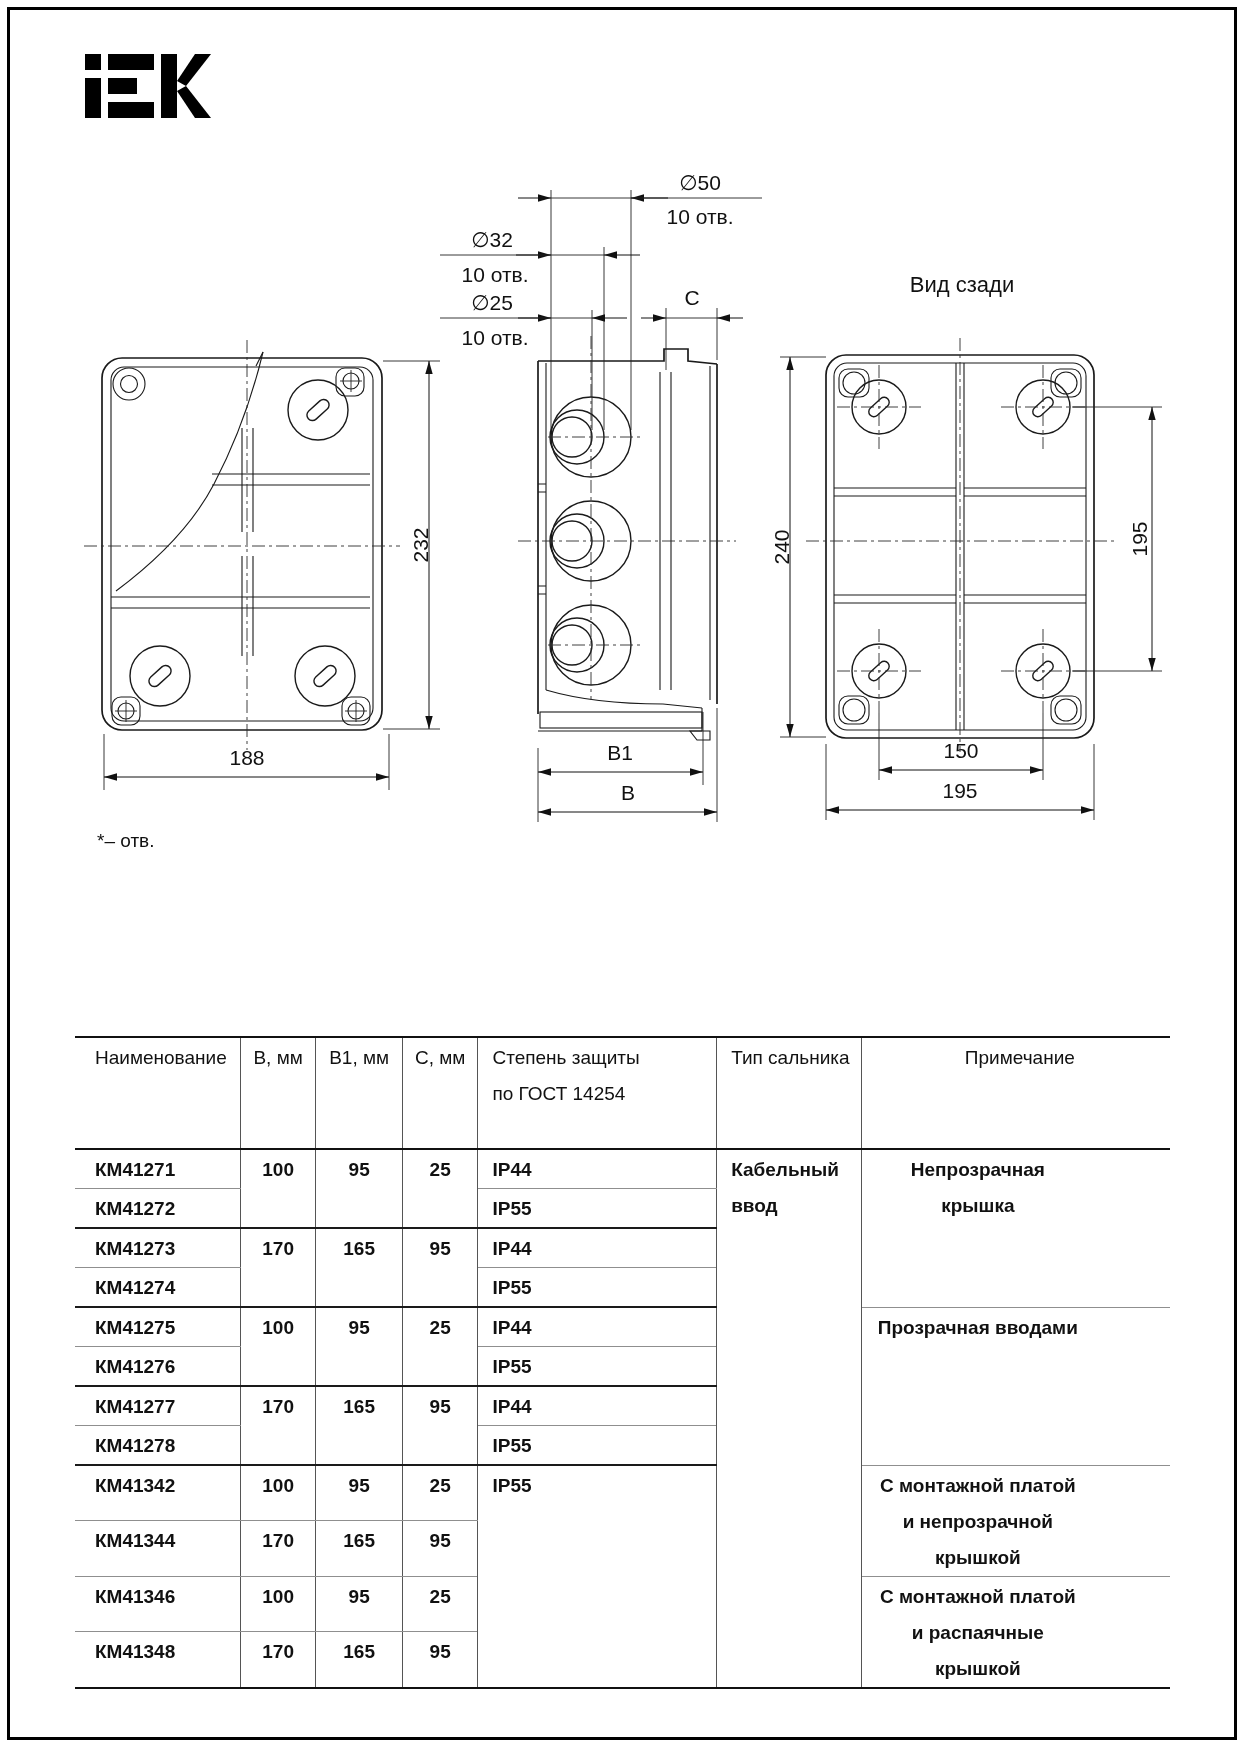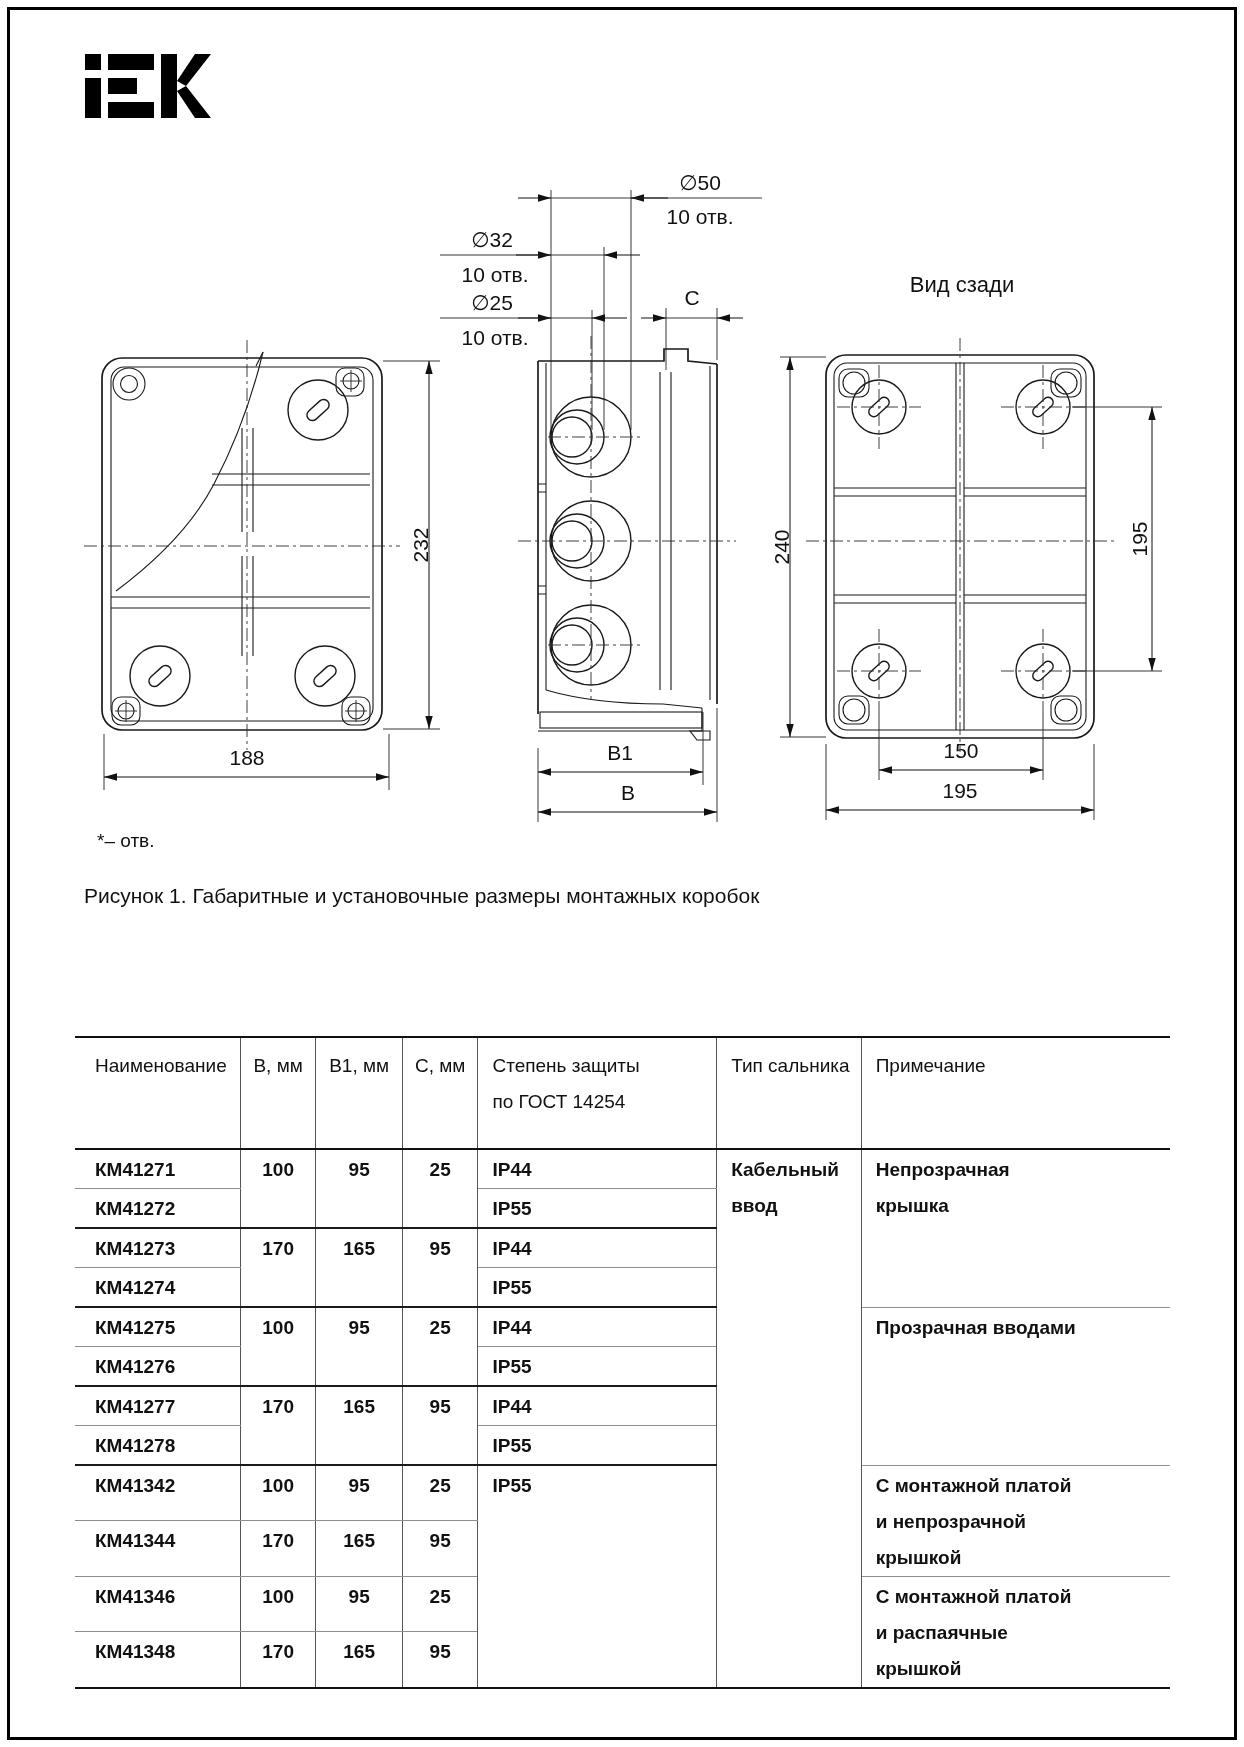--- a/index.html
+++ b/index.html
@@ -26,24 +26,24 @@
   table.spec{
     position:absolute;left:75px;top:1036px;width:1095px;
     border-collapse:collapse;table-layout:fixed;font-size:19px;
   }
   table.spec th,table.spec td{
     border:1px solid #555;font-weight:normal;text-align:left;
     vertical-align:top;line-height:36px;padding:2px 6px 0 14px;overflow:hidden;
   }
   table.spec thead tr{height:112px;}
   table.spec tbody tr{height:39px;}
-  table.spec th{padding-top:10px;border-top:2.5px solid #111;border-bottom:2px solid #111;}
+  table.spec th{padding-top:2px;border-top:2.5px solid #111;border-bottom:2px solid #111;}
   table.spec .ctr{text-align:center;padding-left:2px;padding-right:2px;margin-top:32px;}
   table.spec .cfirst{border-left:none;padding-left:20px;}
-  table.spec .clast{border-right:none;}
+  table.spec .clast{border-right:none;text-align:center;}
   table.spec tbody td{border-top-color:#8f8f8f;border-bottom-color:#8f8f8f;font-weight:bold;}
   table.spec td.grp{border-bottom:2px solid #1a1a1a;}
   table.spec td.bot{border-bottom:2.5px solid #111;}
   table.spec td.notec{padding-right:90px;}
 </style>
 </head>
 <body>
 
 <div class="page">
   <div class="page-frame"></div>
@@ -233,21 +233,20 @@
       <line x1="879" y1="770" x2="1043" y2="770" class="dim"></line>
       <text x="961" y="758" text-anchor="middle">150</text>
 
       <path d="M826,744 V820 M1094,744 V820" class="tl"></path>
       <line x1="826" y1="810" x2="1094" y2="810" class="dim"></line>
       <text x="960" y="798" text-anchor="middle">195</text>
     </g>
   </svg>
 
   <div class="footnote">*– отв.</div>
-  <div class="caption">Рисунок 1. Габаритные и установочные размеры монтажных коробок</div>
 
   <table class="spec">
     <colgroup>
       <col style="width:15.1%">
         <col style="width:6.9%">
         <col style="width:7.9%">
         <col style="width:6.9%">
       <col style="width:21.8%">
         <col style="width:13.2%">
         <col style="width:28.2%">

